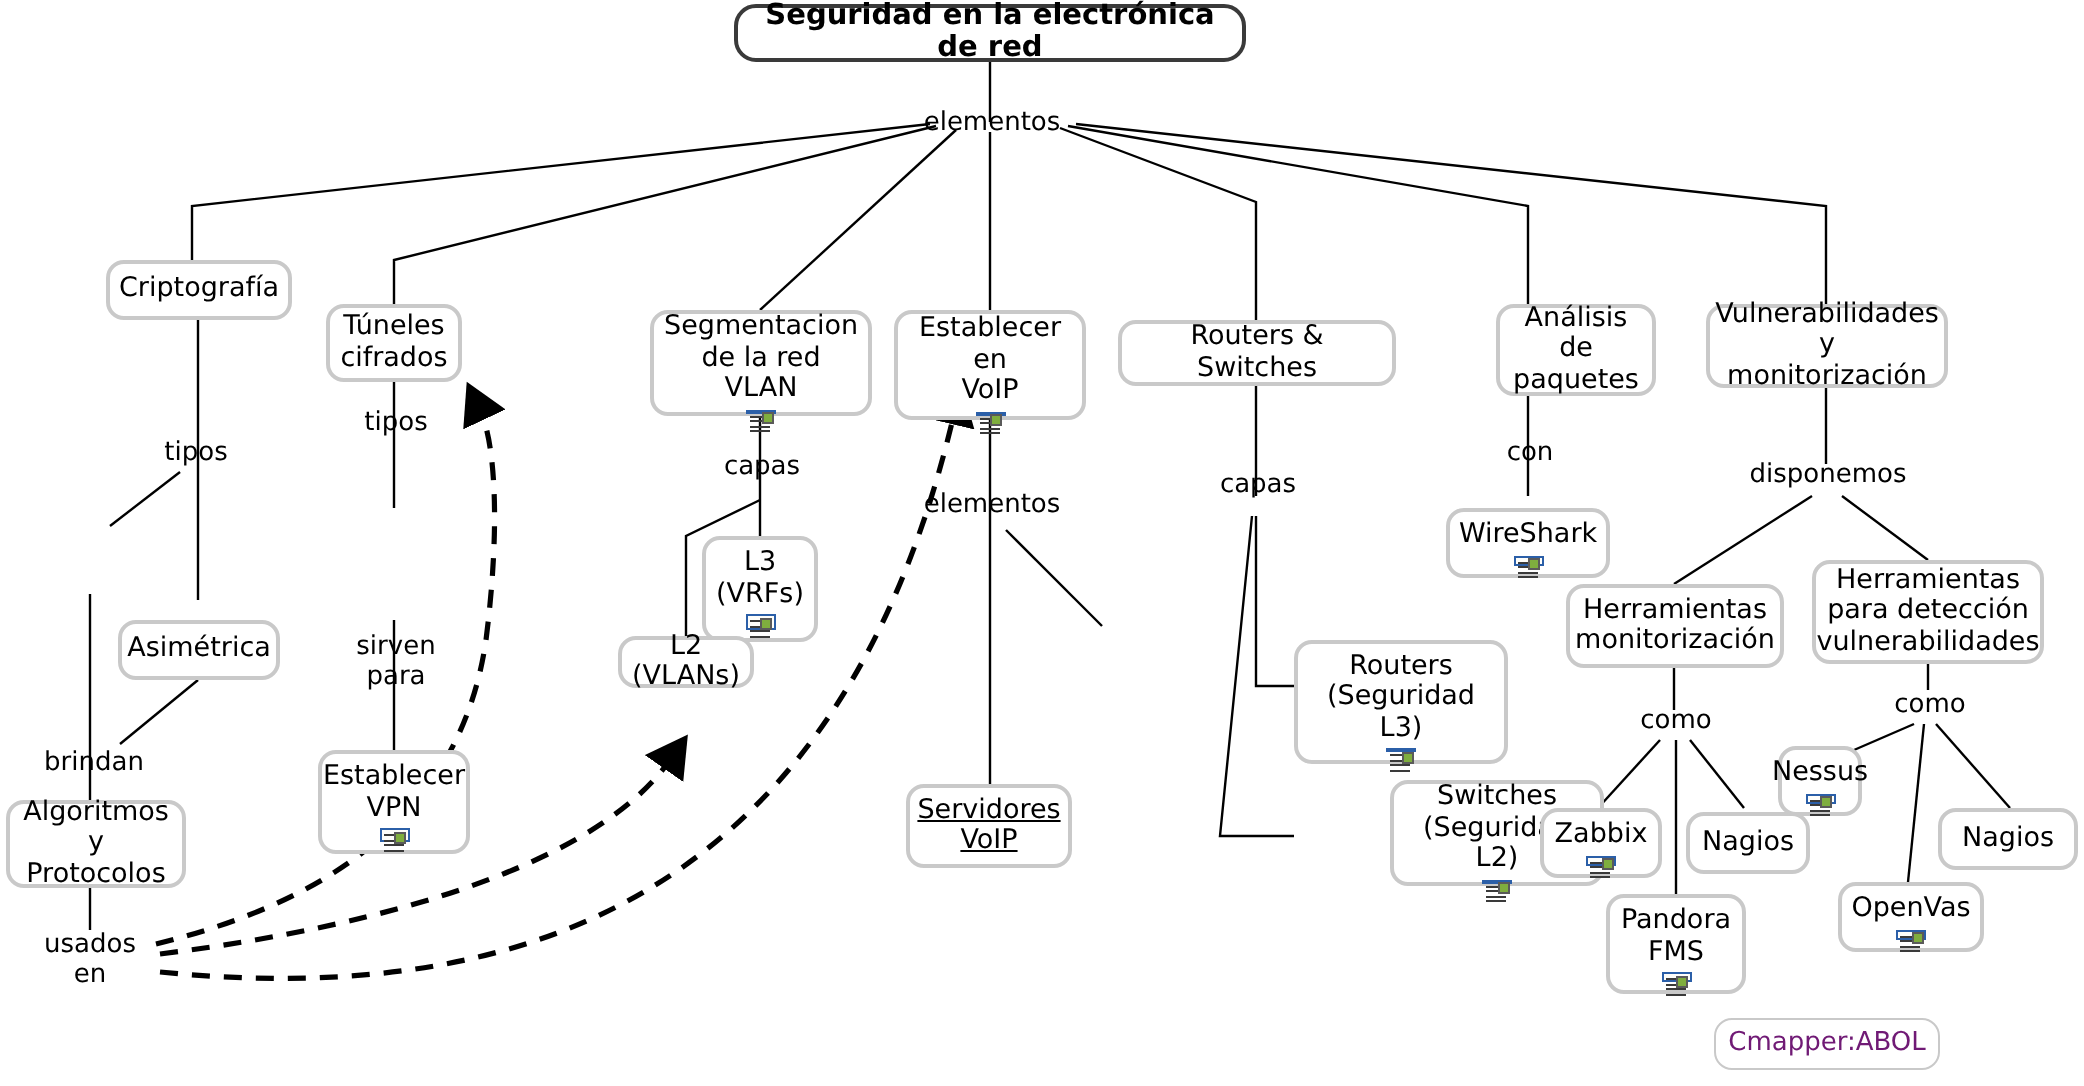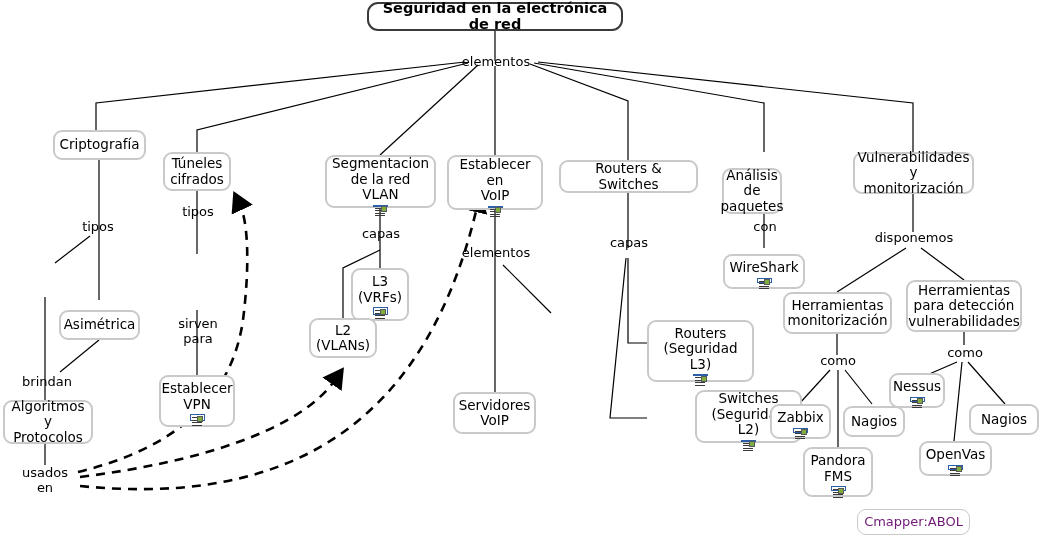--- a/index.html
+++ b/index.html
@@ -135,21 +135,21 @@
         <i></i>
         <i></i>
         <b></b>
       </span>
   </div>
 
   <div class="node" style="left:559px;top:160px;width:139px;height:33px;">
     <span class="lbl">Routers &amp; Switches</span>
   </div>
 
-  <div class="node" style="left:722px;top:152px;width:60px;height:46px;margin-top:16px;">
+  <div class="node" style="left:748px;top:152px;width:80px;height:46px;">
     <span class="lbl">Análisis de
 paquetes</span>
   </div>
 
   <div class="node" style="left:853px;top:152px;width:121px;height:42px;">
     <span class="lbl">Vulnerabilidades
 y monitorización</span>
   </div>
 
 
@@ -180,27 +180,27 @@
 (VRFs)</span>
     <span class="dicon">
         <i></i>
         <i></i>
         <i></i>
         <i></i>
         <b></b>
       </span>
   </div>
 
-  <div class="node" style="left:309px;top:318px;width:68px;height:40px;">
+  <div class="node" style="left:309px;top:318px;width:68px;height:26px;">
     <span class="lbl">L2
 (VLANs)</span>
   </div>
 
 
-  <div class="node" style="left:453px;top:392px;width:83px;height:42px;">
+  <div class="node" style="left:453px;top:392px;width:83px;height:42px;text-decoration:underline;">
     <span class="lbl">Servidores
 VoIP</span>
   </div>
 
   <div class="node" style="left:647px;top:320px;width:107px;height:62px;">
     <span class="lbl">Routers
 (Seguridad L3)</span>
     <span class="dicon">
         <i></i>
         <i></i>
@@ -264,21 +264,21 @@
 FMS</span>
     <span class="dicon">
         <i></i>
         <i></i>
         <i></i>
         <i></i>
         <b></b>
       </span>
   </div>
 
-  <div class="node" style="left:889px;top:373px;width:56px;height:35px;">
+  <div class="node" style="left:889px;top:373px;width:42px;height:35px;">
     <span class="lbl">Nessus</span>
     <span class="dicon">
         <i></i>
         <i></i>
         <i></i>
         <i></i>
         <b></b>
       </span>
   </div>
 

